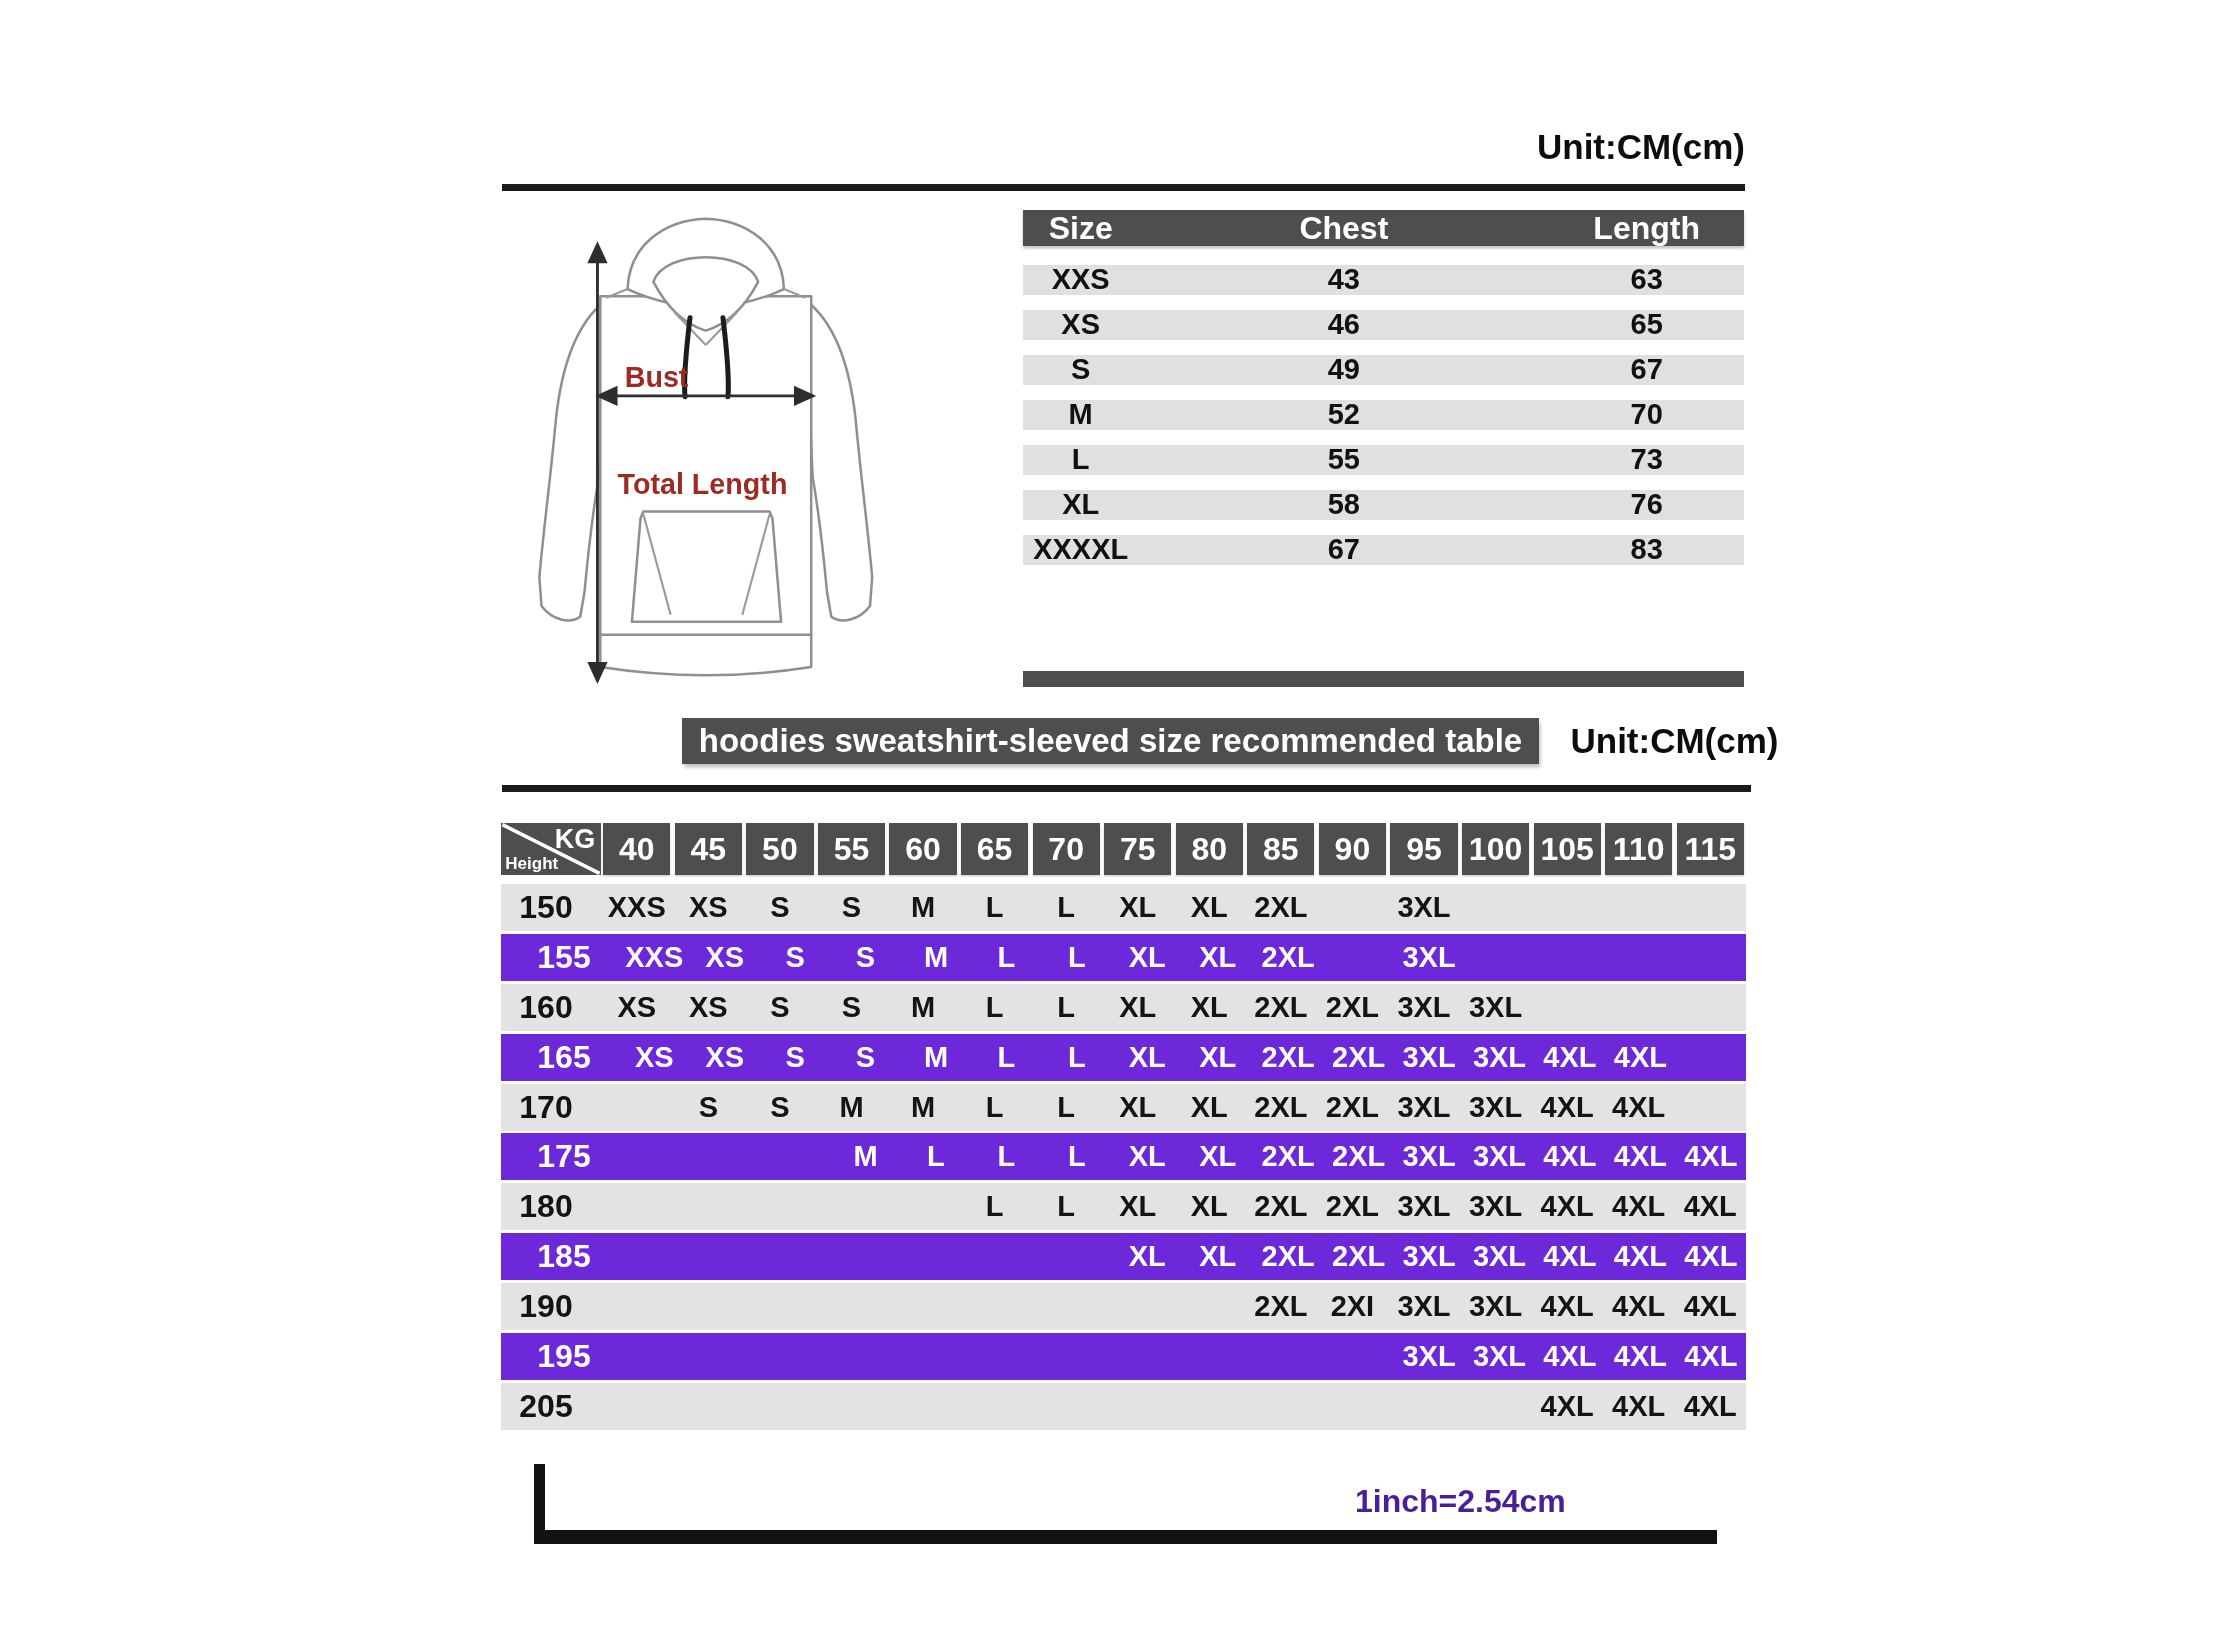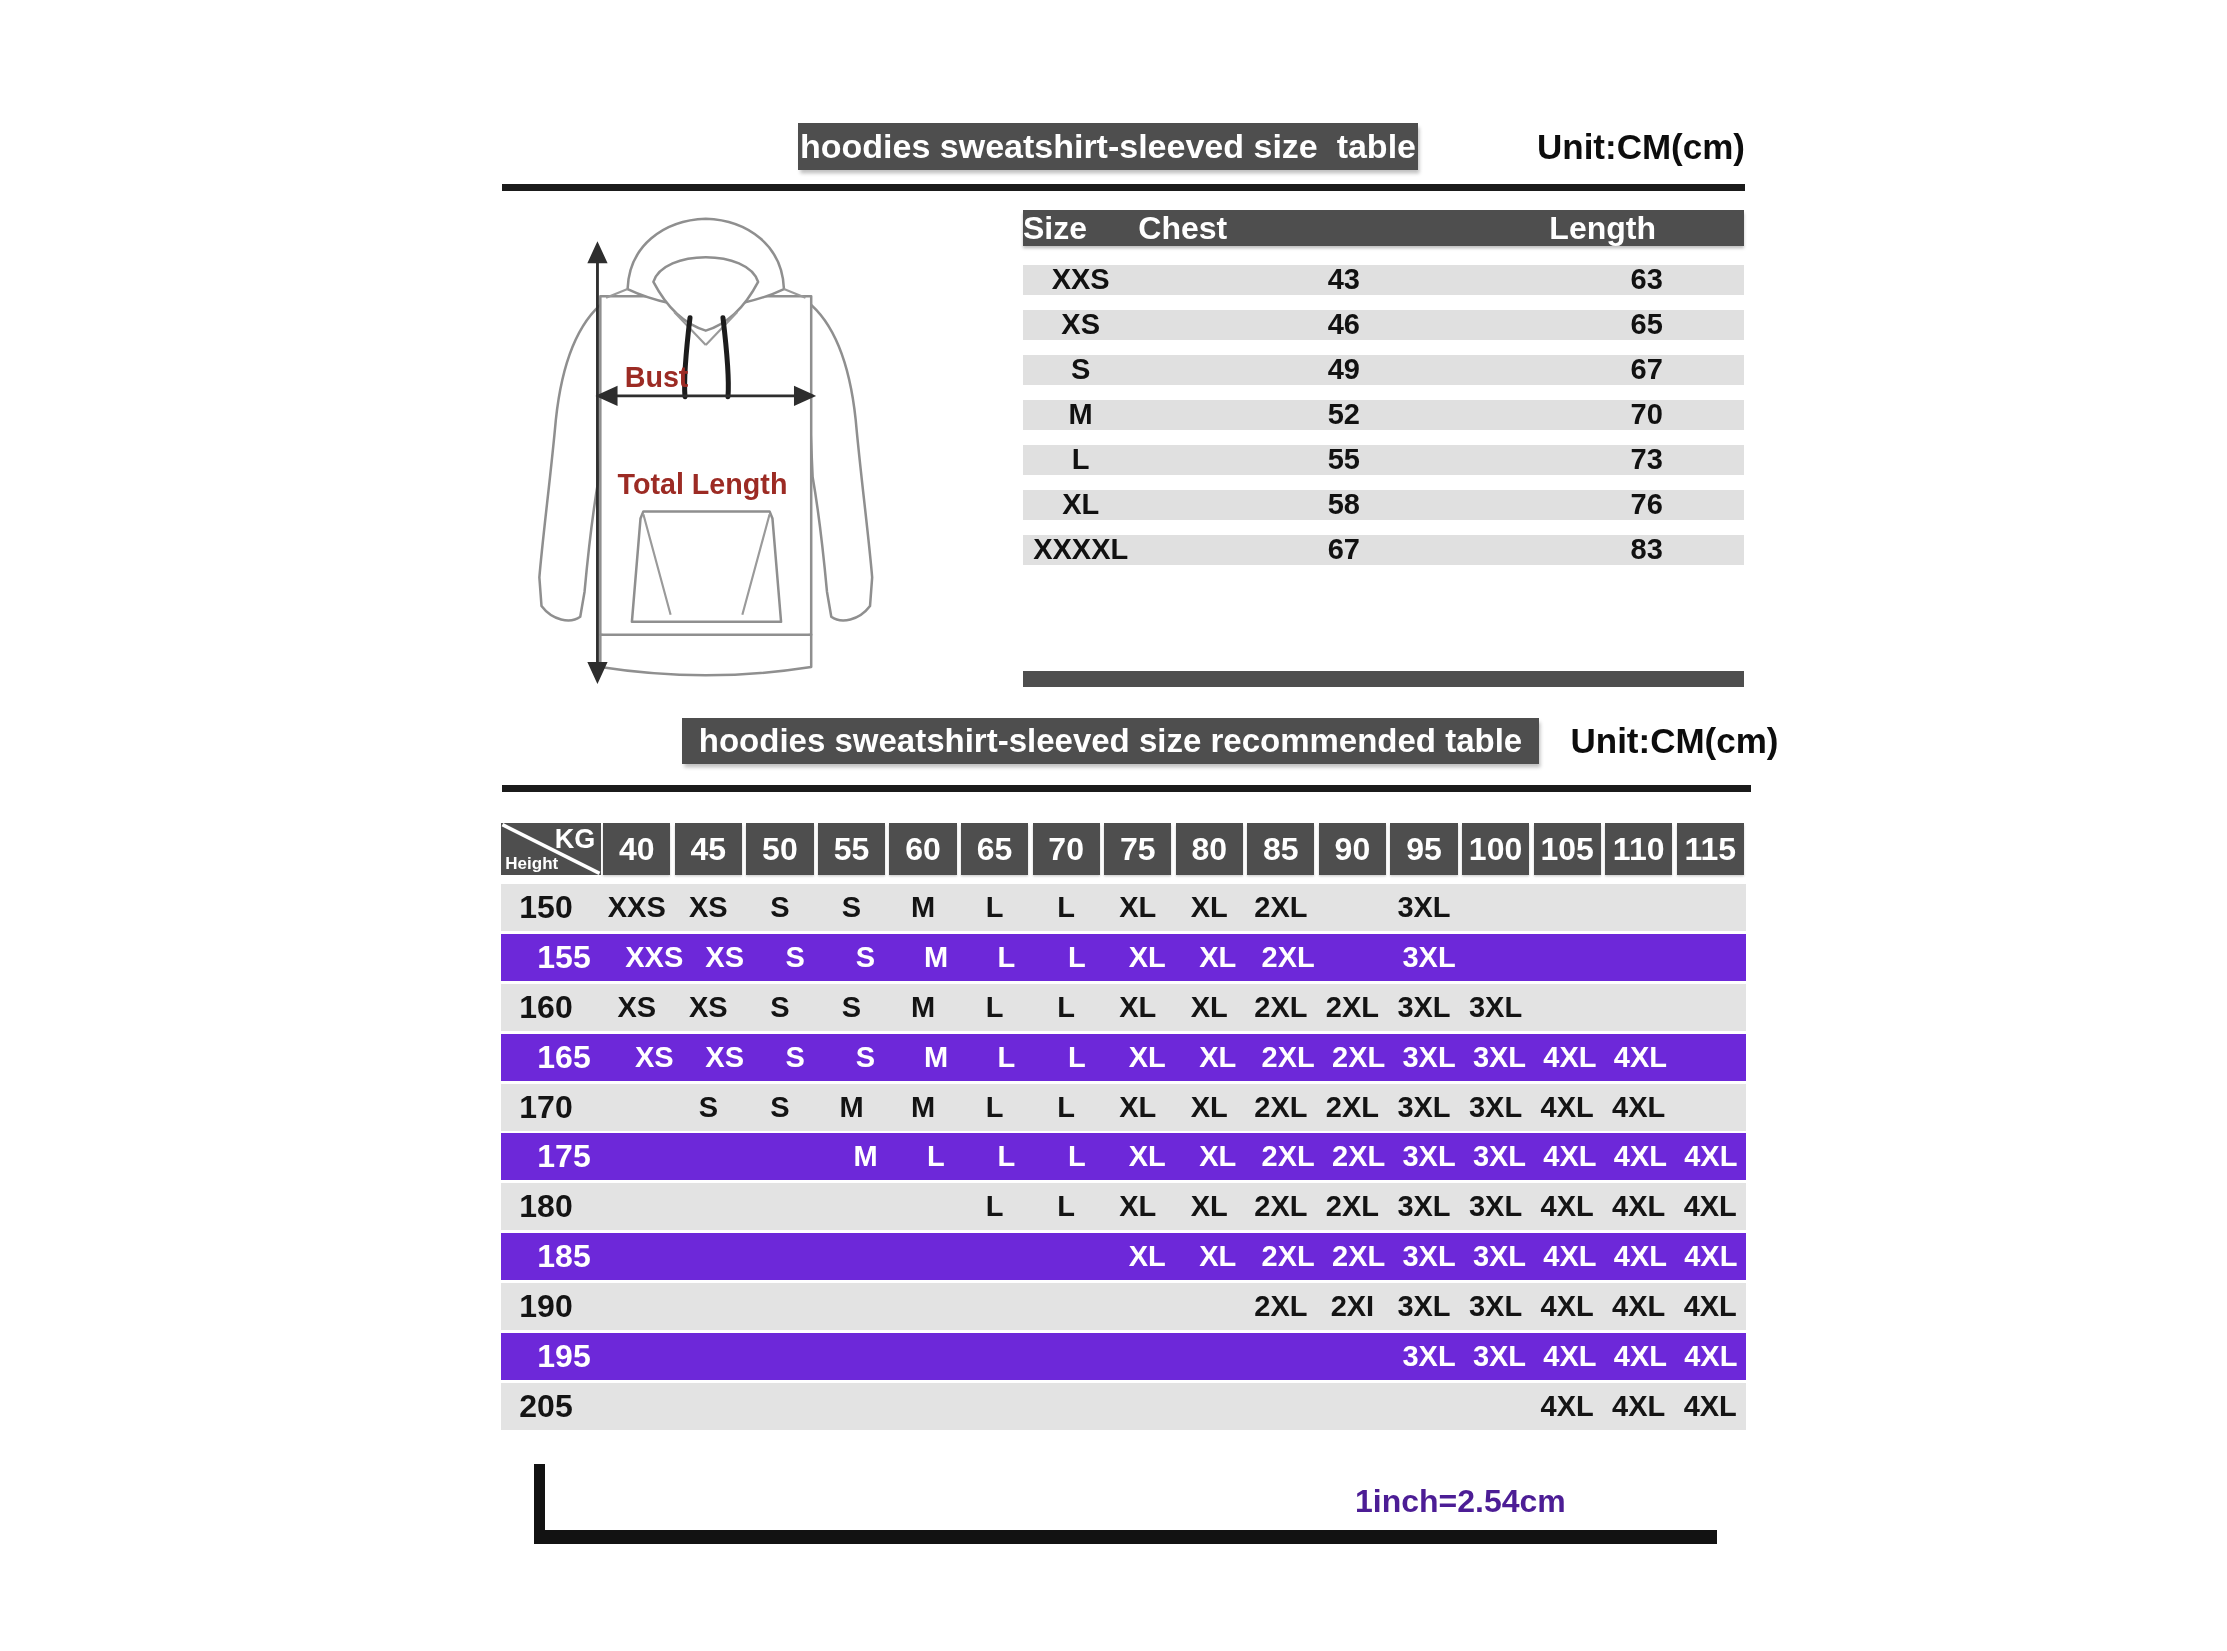--- a/index.html
+++ b/index.html
@@ -15,21 +15,21 @@
   .rule1{left:502px;top:184px;width:1243px;height:7.2px;}
   .rule2{left:502px;top:785px;width:1249px;height:7.2px;}
 
   
   .hoodie{left:520px;top:204px;width:416px;height:490px;}
 
   
   .size-table{left:1023px;top:210px;width:721px;}
   .st-header{display:flex;height:36px;background:#4e4e4e;color:#fff;font-size:32px;
              align-items:center;box-shadow:0 2.9px 2.9px rgba(0,0,0,0.25);}
-  .st-h{text-align:left;}
+  .st-h{text-align:center;}
   .st-h0,.st-c0{width:16%;}
   .st-h1,.st-c1{width:57%;}
   .st-h2,.st-c2{width:27%;}
   .st-rows{margin-top:18.7px;}
   .st-row{height:30px;margin-bottom:15px;background:#e0e0e0;display:flex;align-items:center;
           font-size:29px;color:#111;}
   .st-c{text-align:center;}
   .st-bottom{left:1023px;top:671px;width:721px;height:16px;background:#4e4e4e;}
 
   
@@ -56,21 +56,20 @@
   .f-vbar{left:534px;top:1464px;width:10.8px;height:80px;background:#121212;}
   .f-note{left:561px;top:1483px;font-size:32px;color:#0f0f0f;white-space:pre;}
   .f-conv{left:1355px;top:1483px;font-size:32px;color:#4c1d95;}
   .f-line{left:534px;top:1530px;width:1183px;height:13.6px;background:#121212;}
 </style>
 </head>
 <body>
 
 <div class="canvas">
 
-  <div class="abs bar t1-bar">hoodies sweatshirt-sleeved size  table</div>
   <div class="abs t1-unit">Unit:CM(cm)</div>
   <div class="rule rule1"></div>
 
   <svg class="abs hoodie" viewBox="0 0 580 682" xmlns="http://www.w3.org/2000/svg">
     <g fill="#ffffff" stroke="#8f8f8f" stroke-width="3.5" stroke-linejoin="round">
       <path d="M118,135 C80,165 58,225 50,300 C43,378 32,460 27,520 L30,560 C45,580 70,585 84,575 L90,540 C96,475 103,420 110,380 L118,200 Z"></path>
       <path d="M400,135 C438,165 460,225 468,300 C475,378 486,460 491,520 L488,560 C473,580 448,585 434,575 L428,540 C422,475 415,420 408,380 L400,200 Z"></path>
       <path d="M112,128 L406,128 L406,600 C310,618 208,618 112,600 Z"></path>
       <path d="M112,600 L406,600 L406,645 C310,660 208,660 112,645 Z"></path>
       <path d="M150,118 C152,58 200,22 259,20 C318,22 366,58 368,118 C330,136 288,143 259,144 C230,143 188,136 150,118 Z"></path>

